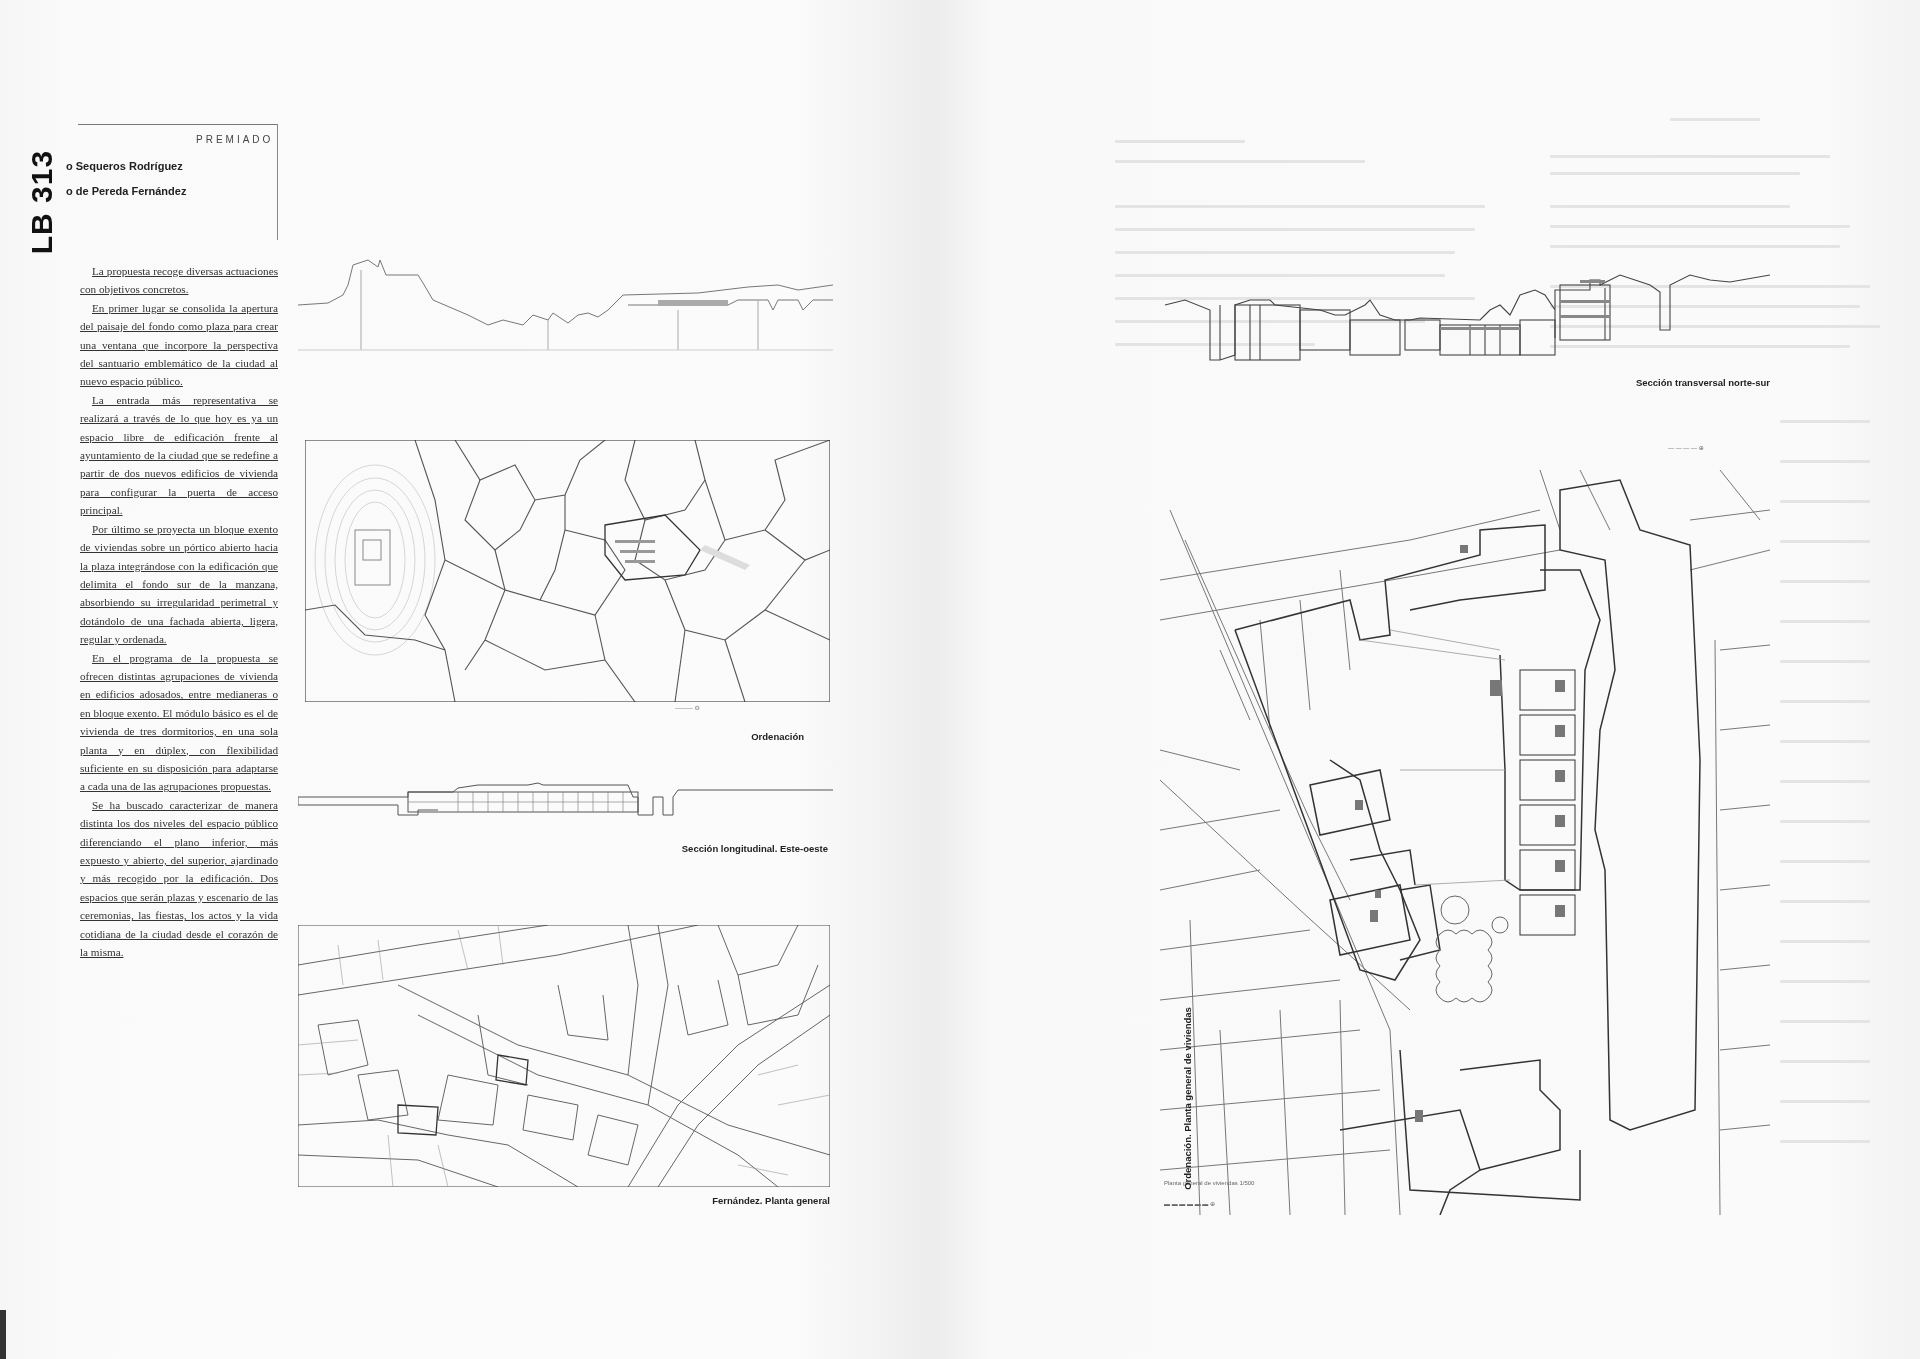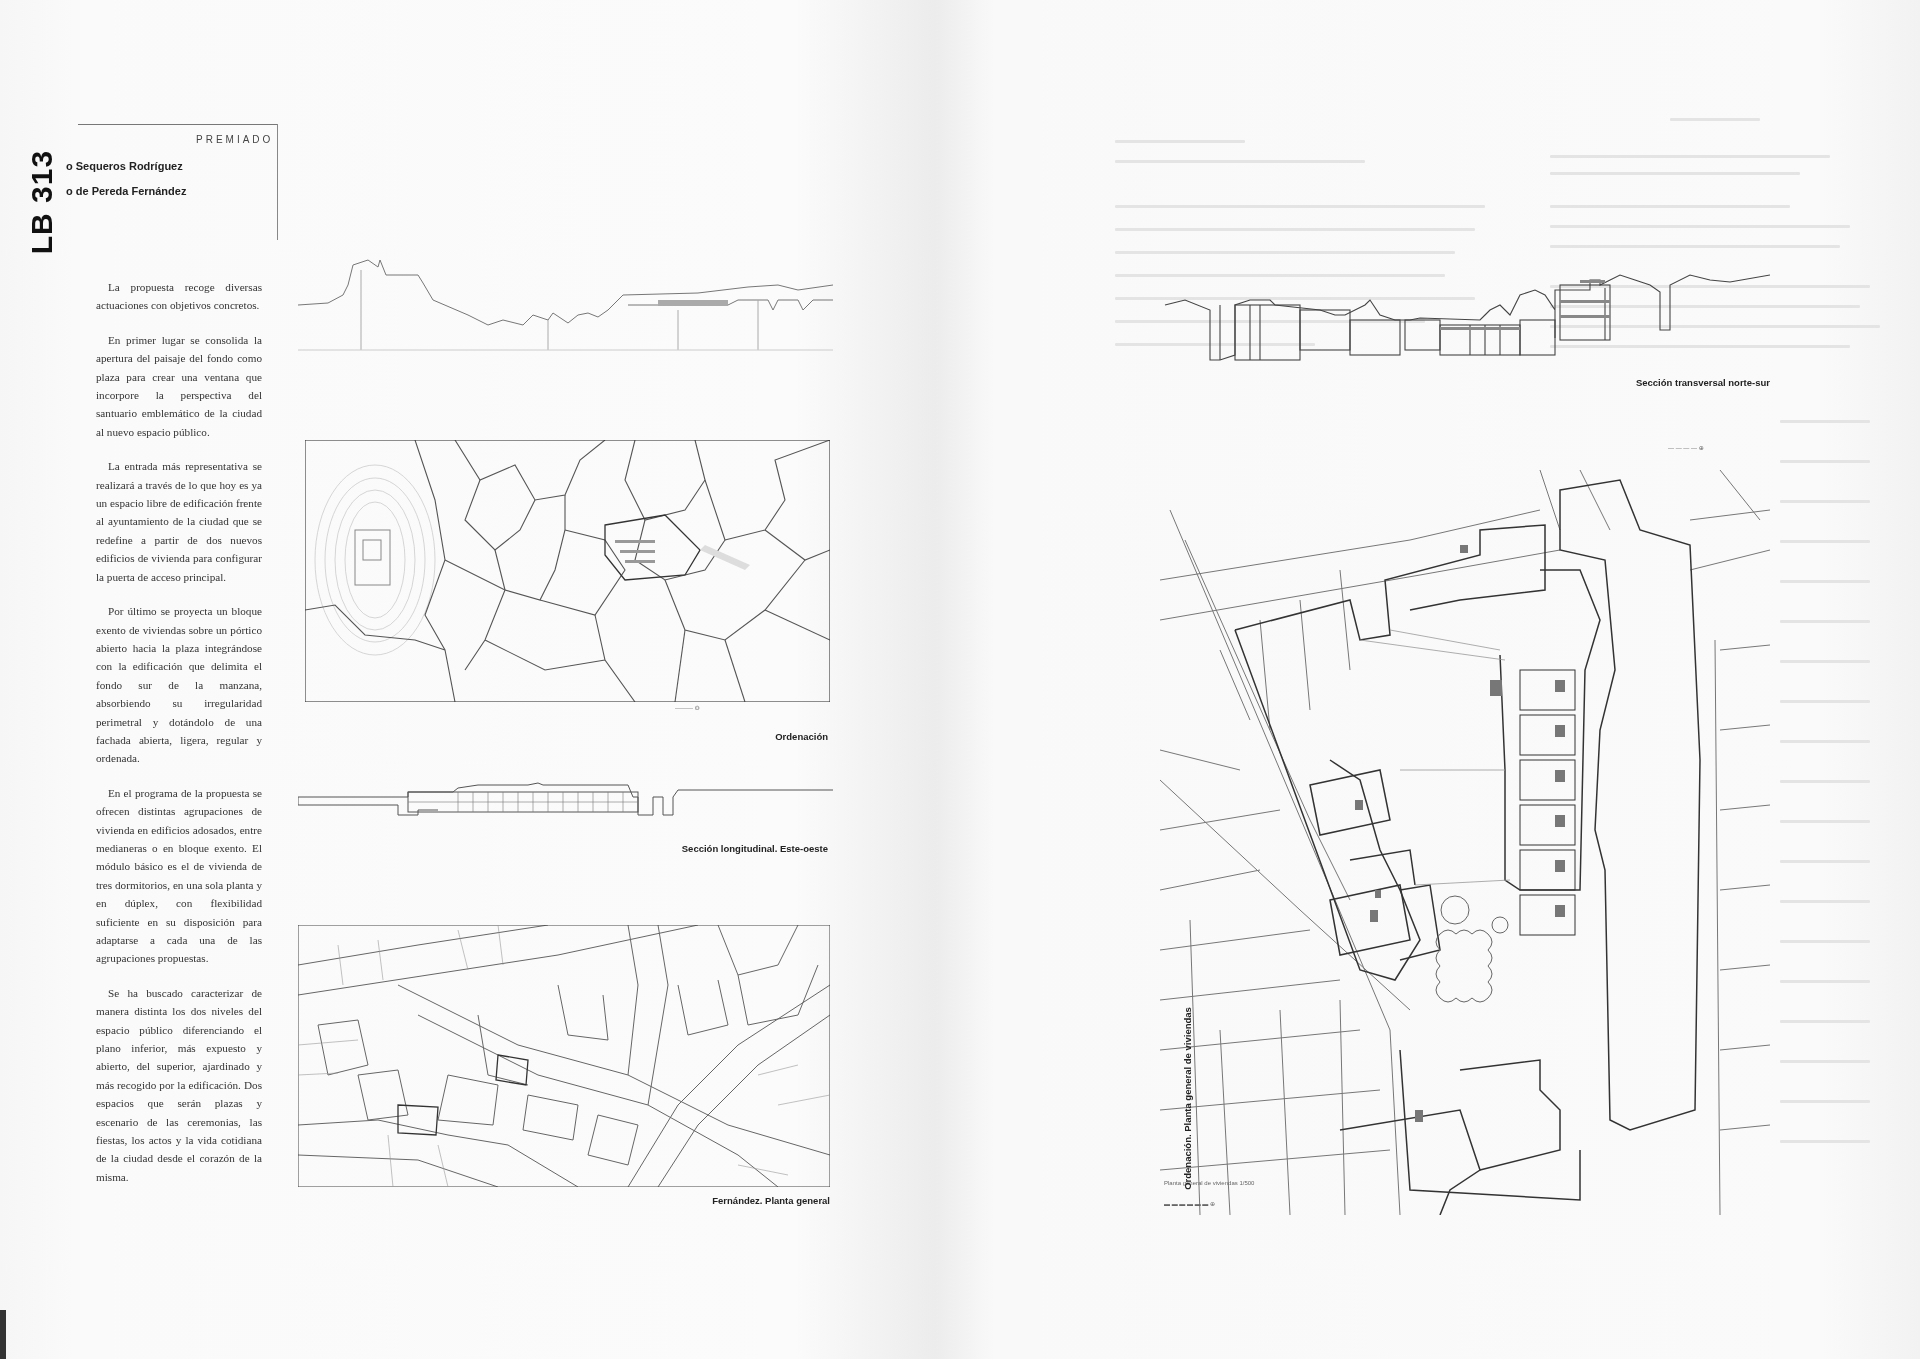--- a/index.html
+++ b/index.html
@@ -14,21 +14,21 @@
               letter-spacing:3px; color:#444;margin-top:42px; }
   .lb-code { position:absolute; left:22px; top:185px; transform:rotate(-90deg);
              transform-origin:center; font-size:30px; font-weight:bold; color:#111;
              width:140px; text-align:center; letter-spacing:1px; margin-left:-50px; }
   .rule-top { position:absolute; left:78px; top:124px; width:200px; height:1px; background:#777; }
   .rule-v { position:absolute; left:277px; top:124px; width:1px; height:116px; background:#888; }
   .author { position:absolute; left:66px; font-size:11px; font-weight:bold; color:#222; }
   .body-text { position:absolute; left:80px; top:262px; width:198px;
                font-family:"Liberation Serif", serif; font-size:11.2px; line-height:18.4px;
                color:#333; text-align:justify; }
-  .body-text p { margin:16px; text-indent:12px; }
+  .body-text p { margin:0; text-indent:12px;text-decoration:underline; }
   .caption { position:absolute; font-size:9.5px; font-weight:bold; color:#222; white-space:nowrap; }
   .caption-right { text-align:right; }
   .vcap { position:absolute; left:1062px; top:1093px; transform:rotate(-90deg);
           font-size:9.5px; font-weight:bold; color:#222; white-space:nowrap; transform-origin:center;
           width:250px; text-align:center; }
   svg.draw { position:absolute; }
   .ghost { position:absolute; height:3px; background:#e4e4e4; border-radius:1px; }
   .scale-note { position:absolute; font-size:6px; color:#666; white-space:nowrap; }
 </style>
 </head>
@@ -147,21 +147,21 @@
   <g fill="#999">
       <rect x="310" y="100" width="40" height="3"></rect>
       <rect x="315" y="110" width="35" height="3"></rect>
       <rect x="320" y="120" width="30" height="3"></rect>
     </g>
   <g fill="#ddd">
       <path d="M395,110 L440,130 L445,125 L400,105 Z"></path>
     </g>
 </svg>
 <div class="scale-note" style="left:675px;top:705px;">⎯⎯⎯⎯⎯⎯ ◎</div>
-<div class="caption caption-right" style="left:700px;top:731px;width:128px;">Ordenación</div>
+<div class="caption caption-right" style="left:676px;top:731px;width:128px;">Ordenación</div>
 
 <svg class="draw" style="left:298px;top:780px;" width="535" height="55" viewBox="0 0 535 55">
   <g fill="none" stroke="#555" stroke-width="1">
     <path d="M0,17 L110,17 L110,12 L155,12 L160,8 L180,5 L230,5 L240,3 L245,5 L330,5 L335,17 L340,17 L340,35 L355,35 L355,17 L365,17 L365,35 L375,35 L375,17 L380,10 L535,10"></path>
     <path d="M0,17 L0,25 L100,25 L100,35 L120,35 L120,30 L140,30"></path>
     <rect x="110" y="12" width="230" height="20"></rect>
   </g>
   <g stroke="#777" stroke-width="0.6">
     <line x1="160" y1="12" x2="160" y2="32"></line>
       <line x1="175" y1="12" x2="175" y2="32"></line>

